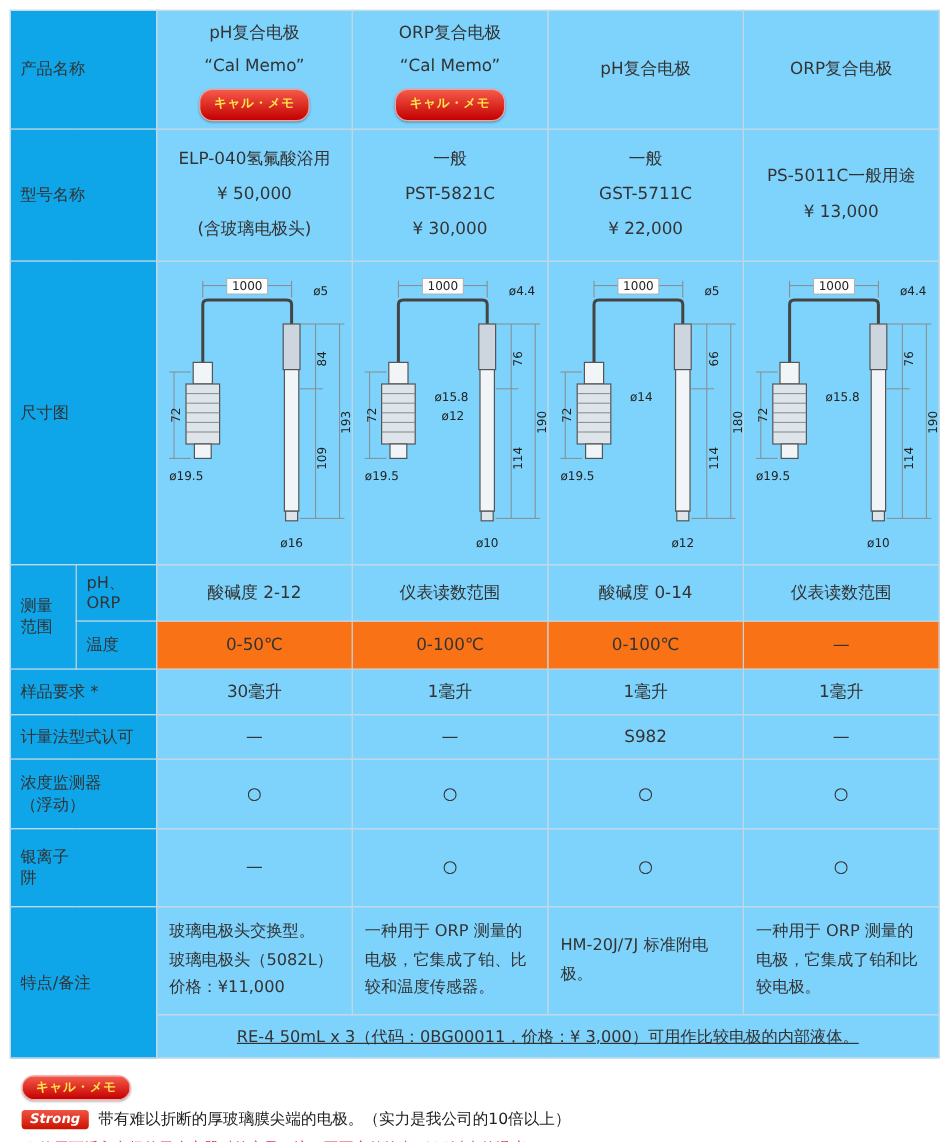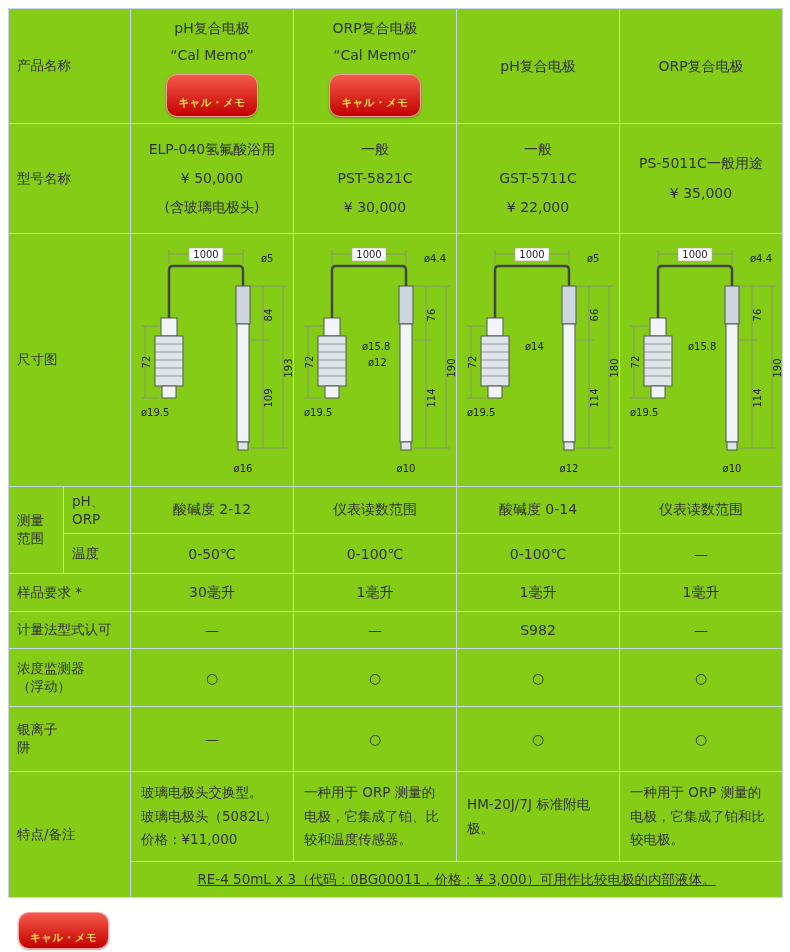--- a/index.html
+++ b/index.html
@@ -18,53 +18,53 @@
   .spec col.c-lab1 { width: 55px; }
   .spec col.c-lab2 { width: 67px; }
   .spec col.c-data { width: 163px; }
   .spec th, .spec td {
     border: 1px solid #c5d5e2;
     font-weight: normal;
     font-size: 13.5px;
     vertical-align: middle;
   }
   .spec th.lab {
-    background: #84cc16;
+    background: #0ea5e9;
     text-align: left;
     padding: 6px 8px;
     color: #333;
   }
   .spec td.data {
     text-align: center;
     padding: 6px 6px;
-    background: #84cc16;
+    background: #7dd3fc;
     font-size: 14px;
   }
-  tr.shaded td.data { background: #84cc16; }
+  tr.shaded td.data { background: #f97316; }
   .pre { white-space: pre-line; }
   .name-cell { line-height: 1.9; }
   .model-cell { line-height: 2.1; }
   .feature-cell { text-align: left !important; line-height: 1.75; font-size: 13.5px !important; padding: 8px 10px !important; }
   .note-cell { font-size: 13.5px !important; }
   tr.h1 { height: 88px; }
   tr.h2 { height: 110px; }
   tr.h3 { height: 245px; }
   tr.h4 { height: 42px; }
   tr.h5 { height: 40px; }
   tr.h6 { height: 38px; margin-left: 30px; }
   tr.h7 { height: 37px; }
   tr.h8 { height: 58px; }
   tr.h9 { height: 65px; }
   tr.h10 { height: 90px; }
   tr.h11 { height: 36px; text-decoration: underline; }
 
   .calmemo {
     display: inline-block;
     margin-top: 6px;
-    padding: 18px 11px 3px;
+    padding: 2px 11px 3px;
     border-radius: 11px;
     background: linear-gradient(#f55a4a, #c40000);
     border: 1px solid #f0a0a0;
     box-shadow: 0 1px 2px rgba(0,0,0,.35);
     color: #ffe34d;
     font-weight: bold;
     font-size: 10.5px;
     letter-spacing: 0.5px;
   }
   .strongbadge {
@@ -129,21 +129,21 @@
       <td class="data model-cell pre">ELP-040氢氟酸浴用
 ¥ 50,000
 (含玻璃电极头)</td>
       <td class="data model-cell pre">一般
 PST-5821C
 ¥ 30,000</td>
       <td class="data model-cell pre">一般
 GST-5711C
 ¥ 22,000</td>
       <td class="data model-cell pre">PS-5011C一般用途
-¥ 35,000</td>
+¥ 13,000</td>
     </tr>
 
     <tr class="h3">
       <th class="lab" colspan="2">尺寸图</th>
 
       <td class="data">
         <svg class="diag" viewBox="0 0 160 240">
           <path d="M32 86 L32 30 Q32 26 36 26 L102 26 Q106 26 106 30 L106 46" class="cable"></path>
           <rect x="24" y="78" width="16" height="18" class="part"></rect>
           <rect x="18" y="96" width="28" height="50" class="part shade"></rect>
@@ -368,15 +368,19 @@
     <tr class="h11">
       <td class="data note-cell" colspan="4">RE-4 50mL x 3（代码：0BG00011，价格：¥ 3,000）可用作比较电极的内部液体。</td>
     </tr>
   </tbody>
     </table>
 
   <div class="footnotes">
     <div class="fline">
       <span class="calmemo">キャル・メモ</span>
     </div>
+    <div class="fline">
+      <span class="strongbadge">Strong</span>
+      <span>带有难以折断的厚玻璃膜尖端的电极。（实力是我公司的10倍以上）</span>
+    </div>
     <div class="fline red">* 使用可插入电极的最小容器时的容量。注）不要突然给出50°C以上的温度。</div>
   </div>
 </div>
 
 </body></html>

